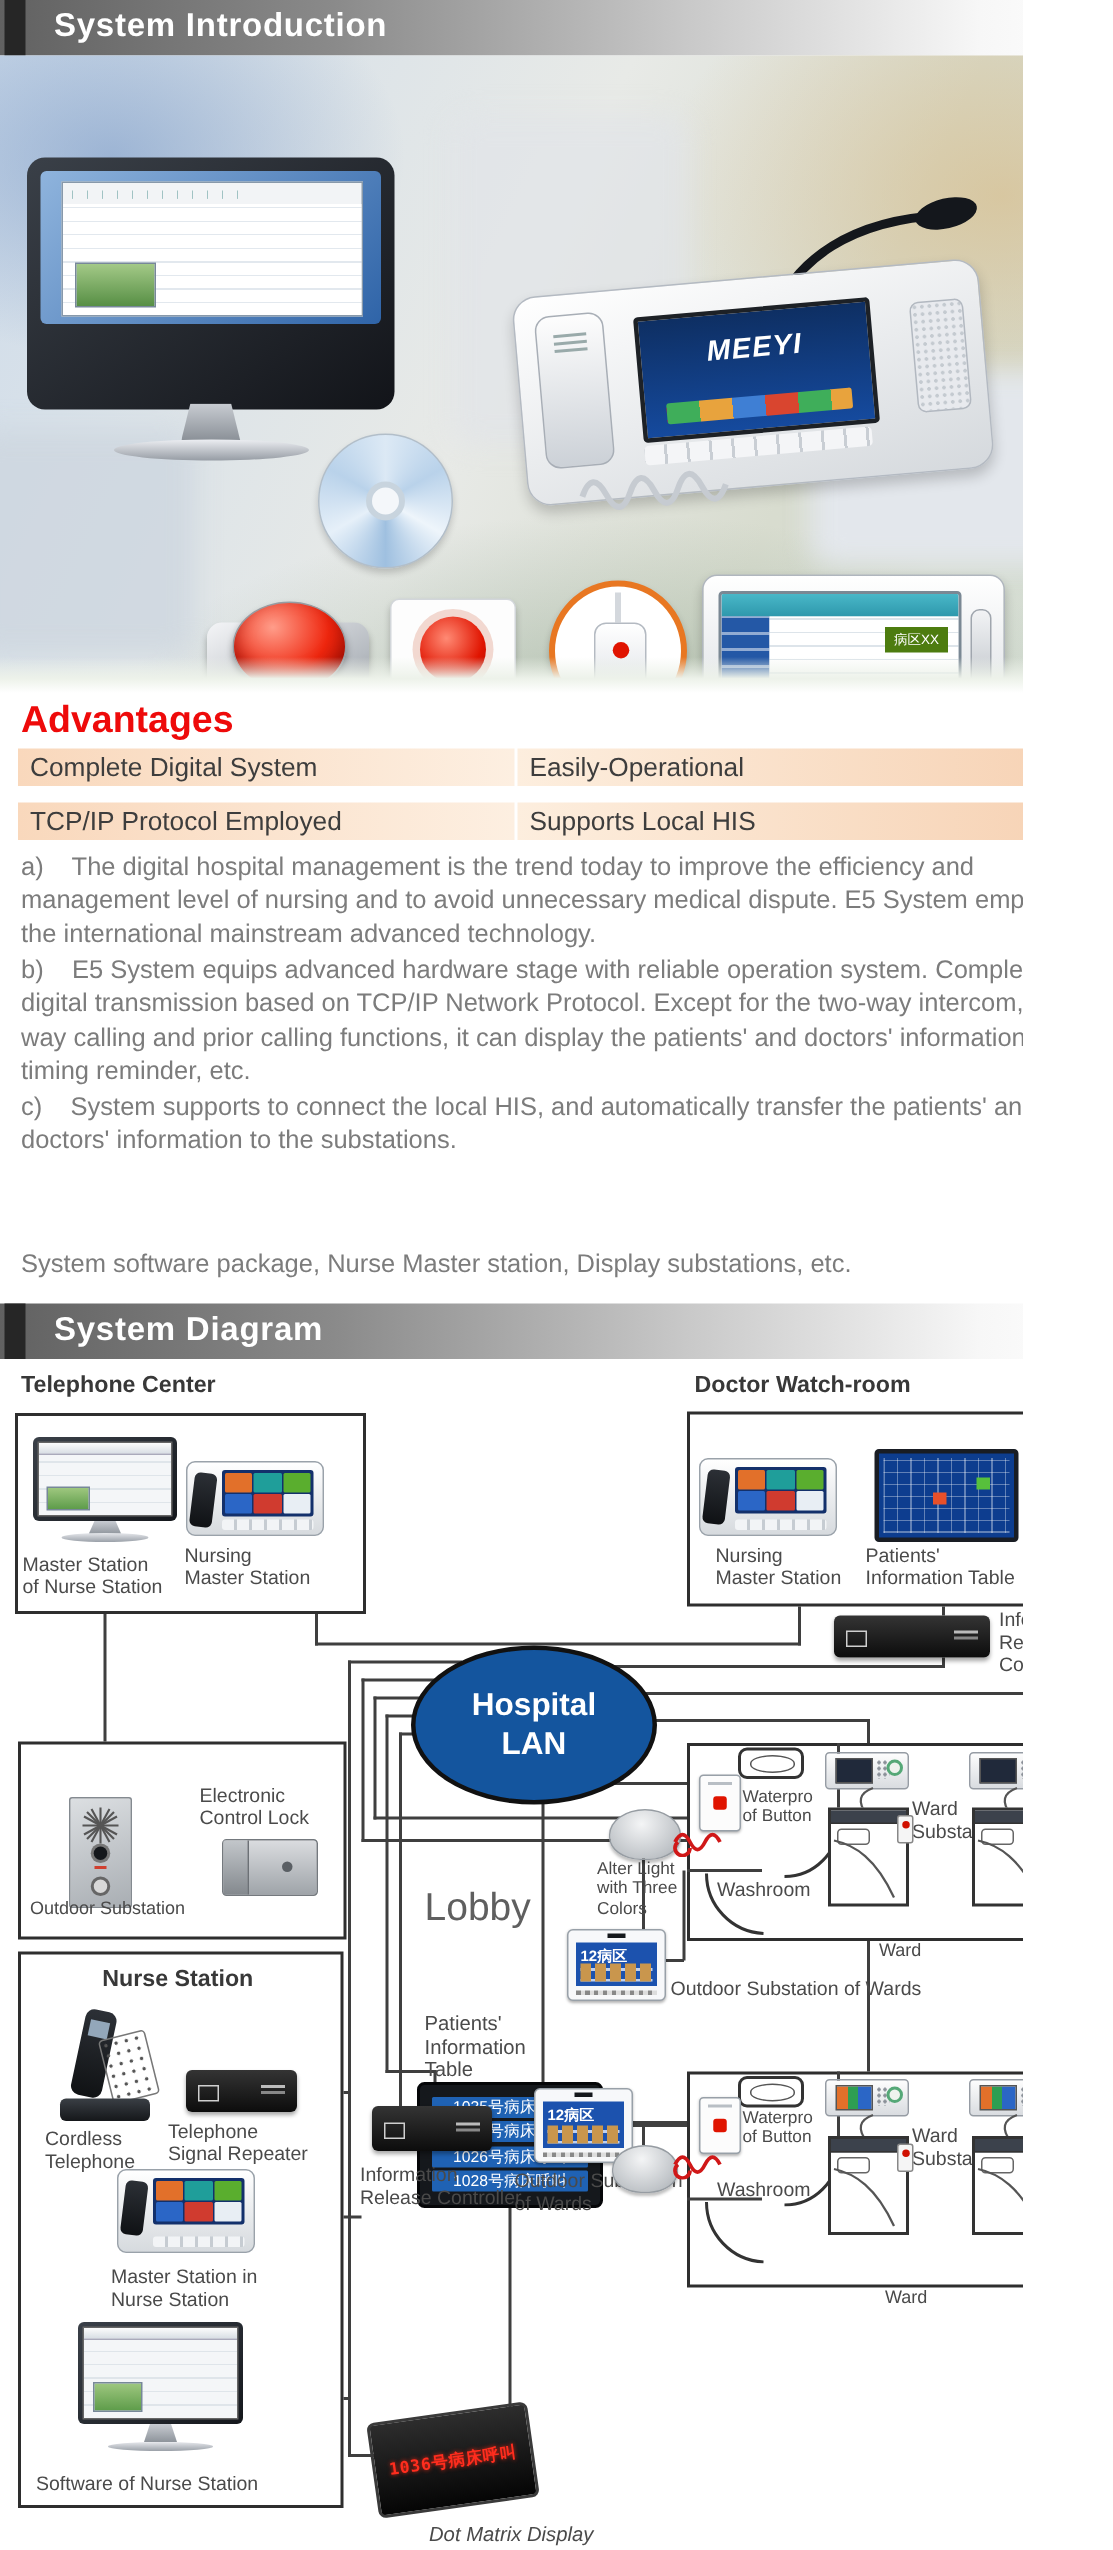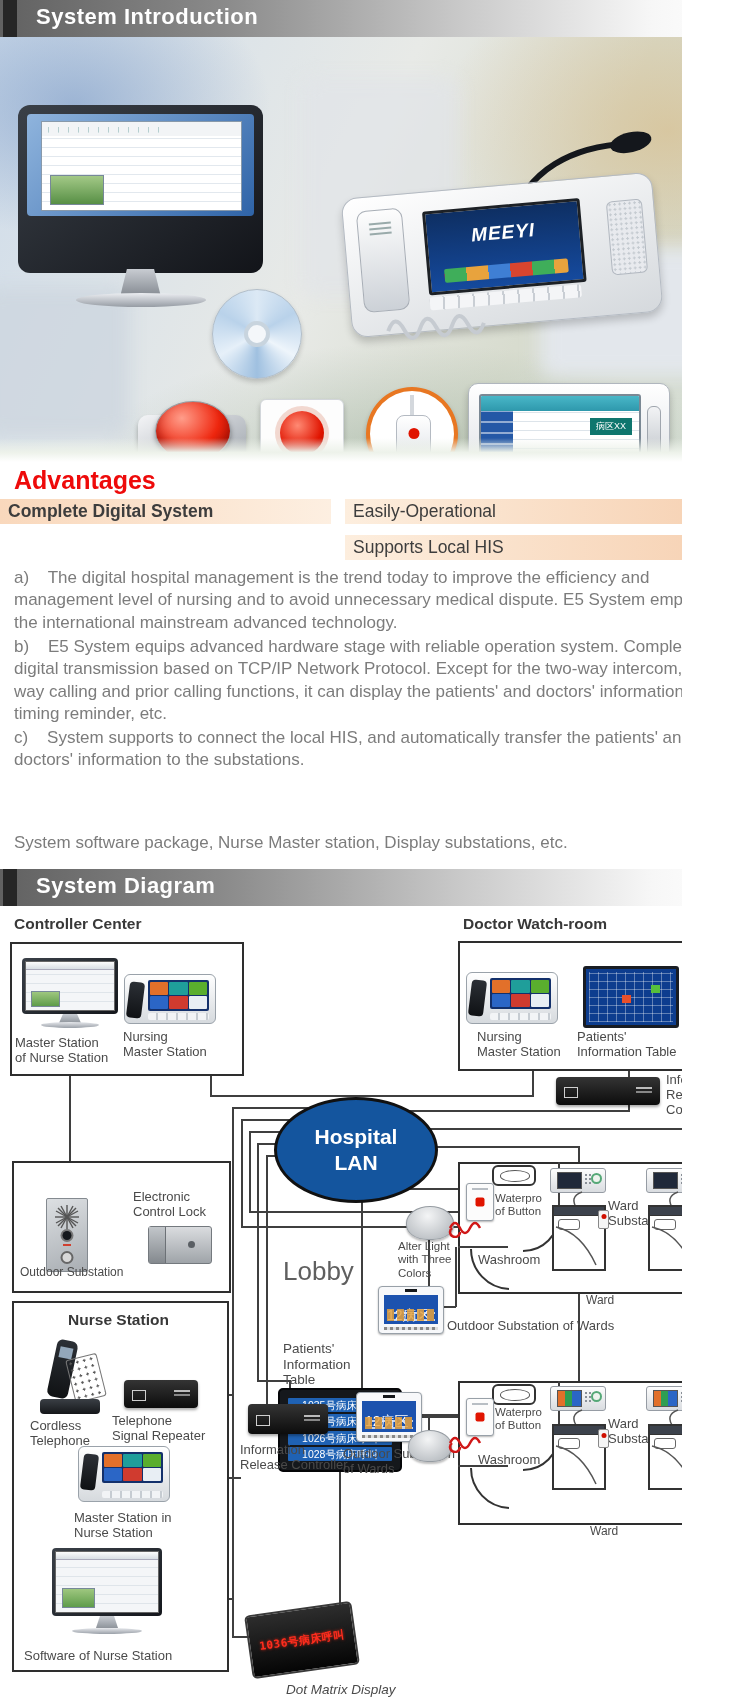--- a/index.html
+++ b/index.html
@@ -104,21 +104,21 @@
   .remote:after{content:"";position:absolute;left:50%;top:3px;transform:translateX(-50%);
        width:5px;height:5px;background:#d01000;border-radius:50%;}
   
   .dome{position:absolute;background:radial-gradient(ellipse at 45% 28%,#f4f5f6,#c2c6ca 68%,#a8aeb3);
        border:1px solid #969ca2;border-radius:50% 50% 44% 44%;box-shadow:0 2px 2px rgba(0,0,0,.25);}
   
   .wdev{position:absolute;background:#f7f8fa;border:1px solid #98a0a8;border-radius:4px;
        box-shadow:0 1px 2px rgba(0,0,0,.3);}
   .wdev .cam{position:absolute;left:50%;top:2px;transform:translateX(-50%);width:12px;height:3px;background:#15181c;}
   .wdev .scr{position:absolute;left:5px;right:5px;top:8px;bottom:9px;background:#1c52ae;overflow:hidden;}
-  .wdev .scr b{position:absolute;left:3px;top:12px;color:#fff;font-size:14px;font-weight:normal;}
+  .wdev .scr b{position:absolute;left:3px;top:2px;color:#fff;font-size:10px;font-weight:bold;}
   .wdev .rows{position:absolute;left:3px;bottom:3px;right:3px;height:12px;
        background:repeating-linear-gradient(90deg,#e8a33d 0 7px,transparent 7px 10px),
        repeating-linear-gradient(0deg,#dfe8f8 0 2px,transparent 2px 7px);opacity:.85;}
   .wdev .strip{position:absolute;left:5px;right:5px;bottom:3px;height:3px;
        background:repeating-linear-gradient(90deg,#888 0 3px,#ddd 3px 6px);}
   
   .pitd{position:absolute;background:#15181c;border:2px solid #050608;border-radius:5px;
        padding:5px 8px;box-sizing:border-box;}
   .pitd .row{height:14px;margin:2.5px 0;background:#1f62b4;color:#fff;font-size:10.5px;line-height:14px;
        text-align:center;border-radius:1px;overflow:hidden;}
@@ -215,21 +215,21 @@
   .hdisp{position:absolute;left:468px;top:346px;width:200px;height:108px;
        background:linear-gradient(#ffffff,#d7dbe0);border:1px solid #b0b6be;border-radius:10px;
        box-shadow:0 4px 7px rgba(0,0,0,.22);}
   .hdisp .scr{position:absolute;left:10px;top:10px;right:28px;bottom:12px;background:#eef2f7;
        border:2px solid #7a8894;border-radius:3px;overflow:hidden;}
   .hdisp .top{position:absolute;left:0;top:0;right:0;height:15px;background:linear-gradient(#49b7c8,#2e98ac);}
   .hdisp .col{position:absolute;left:0;top:15px;bottom:0;width:32px;background:#2458a6;
        background-image:repeating-linear-gradient(0deg,rgba(255,255,255,.5) 0 2px,transparent 2px 11px);}
   .hdisp .rows{position:absolute;left:32px;top:15px;right:0;bottom:12px;
        background:repeating-linear-gradient(0deg,#fff 0 8px,#dde4ea 8px 9px);}
-  .hdisp .badge{position:absolute;right:7px;top:22px;width:42px;height:17px;background:#0f766e;color:#fff;
+  .hdisp .badge{position:absolute;right:7px;top:22px;width:42px;height:17px;background:#4d7c0f;color:#fff;
        font-size:9px;line-height:17px;text-align:center;}
   .hdisp .side{position:absolute;right:8px;top:22px;width:12px;height:64px;
        background:linear-gradient(#f2f3f5,#b4bac0);border-radius:6px;border:1px solid #a0a6ae;}
 </style>
 </head>
 <body>
 
 <div id="page">
 
   <div class="banner" style="top:0;">
@@ -298,22 +298,23 @@
         <div class="rows"></div>
         <div class="badge">病区XX</div>
 
       </div>
       <div class="side"></div>
     </div>
     <div class="fade"></div>
   </div>
 
   <div class="red-h" style="left:14px;top:466px;font-size:25px;">Advantages</div>
-  <div class="bar l" style="left:0;top:499px;width:331px;font-weight:bold;">Complete Digital System</div>
+  <div class="bar l" style="left:12px;top:499px;width:331px;">Complete Digital System</div>
   <div class="bar r" style="left:345px;top:499px;width:397px;">Easily-Operational</div>
+  <div class="bar l" style="left:12px;top:535px;width:331px;">TCP/IP Protocol Employed</div>
   <div class="bar r" style="left:345px;top:535px;width:397px;">Supports Local HIS</div>
 
   <p class="para" style="top:567px;">a)    The digital hospital management is the trend today to improve the efficiency and management level of nursing and to avoid unnecessary medical dispute. E5 System employs the international mainstream advanced technology.</p>
   <p class="para" style="top:636px;">b)    E5 System equips advanced hardware stage with reliable operation system. Complete digital transmission based on TCP/IP Network Protocol. Except for the two-way intercom, two-way calling and prior calling functions, it can display the patients' and doctors' information, and timing reminder, etc.</p>
   <p class="para" style="top:727px;">c)    System supports to connect the local HIS, and automatically transfer the patients' and doctors' information to the substations.</p>
 
   <div class="abs" style="left:14px;top:833px;font-size:17px;color:#7c7c7c;">System software package, Nurse Master station, Display substations, etc.</div>
 
   <div class="banner" style="top:869px;">
     <div class="chip"></div>
@@ -356,21 +357,21 @@
   <div class="wire" style="left:362px;top:1188px;width:104px;height:2px;"></div>
   <div class="wire" style="left:361px;top:1188px;width:2px;height:228px;"></div>
   <div class="wire" style="left:361px;top:1414px;width:105px;height:2px;"></div>
   <div class="wire" style="left:428px;top:1238px;width:2px;height:48px;"></div>
   <div class="wire" style="left:442px;top:1306px;width:14px;height:2px;"></div>
   <div class="wire" style="left:455px;top:1247px;width:2px;height:60px;"></div>
   <div class="wire" style="left:422px;top:1416px;width:36px;height:2px;"></div>
   <div class="wire" style="left:428px;top:1414px;width:2px;height:16px;"></div>
   <div class="wire" style="left:88px;top:1243px;width:60px;height:2px;"></div>
 
-  <div class="dtitle" style="left:14px;top:915px;">Controller Center</div>
+  <div class="dtitle" style="left:14px;top:915px;">Telephone Center</div>
   <div class="box" style="left:10px;top:942px;width:230px;height:130px;"></div>
   <div class="monmini" style="left:22px;top:958px;width:96px;height:74px;">
     <div class="frame" style="height:56px;">
         <div class="scr">
           <div class="tb"></div>
           <div class="ph"></div>
         </div>
       </div>
     <div class="neck" style="top:56px;"></div>
     <div class="base" style="top:64px;"></div>

